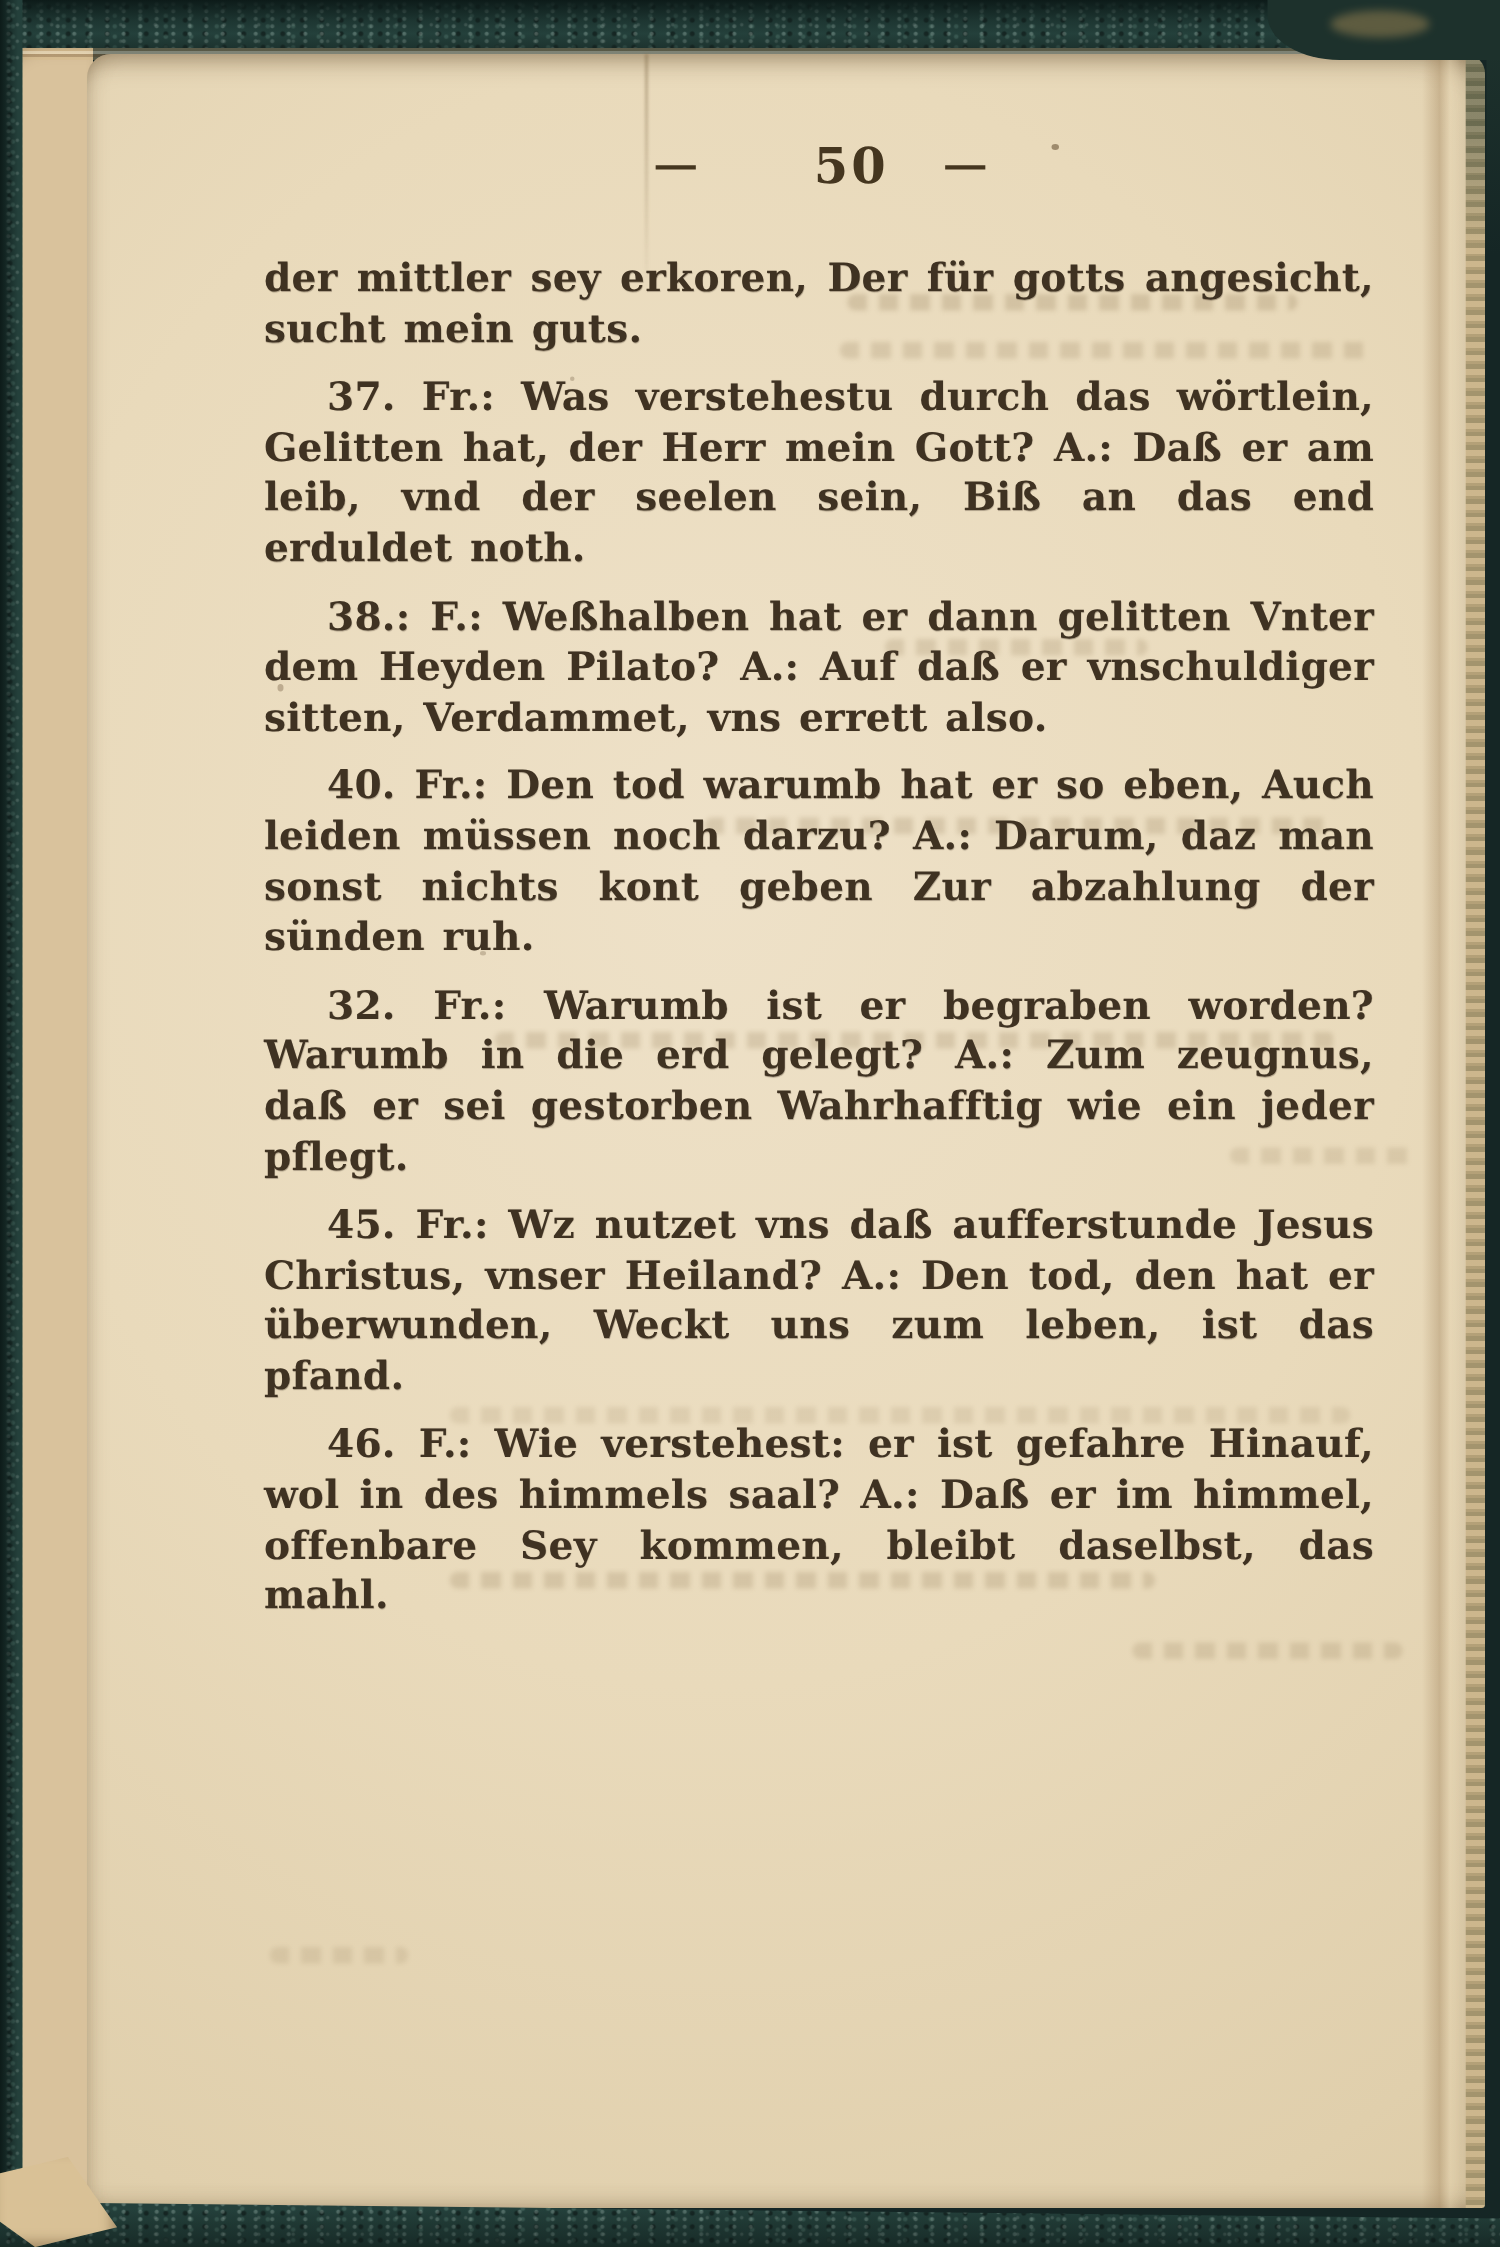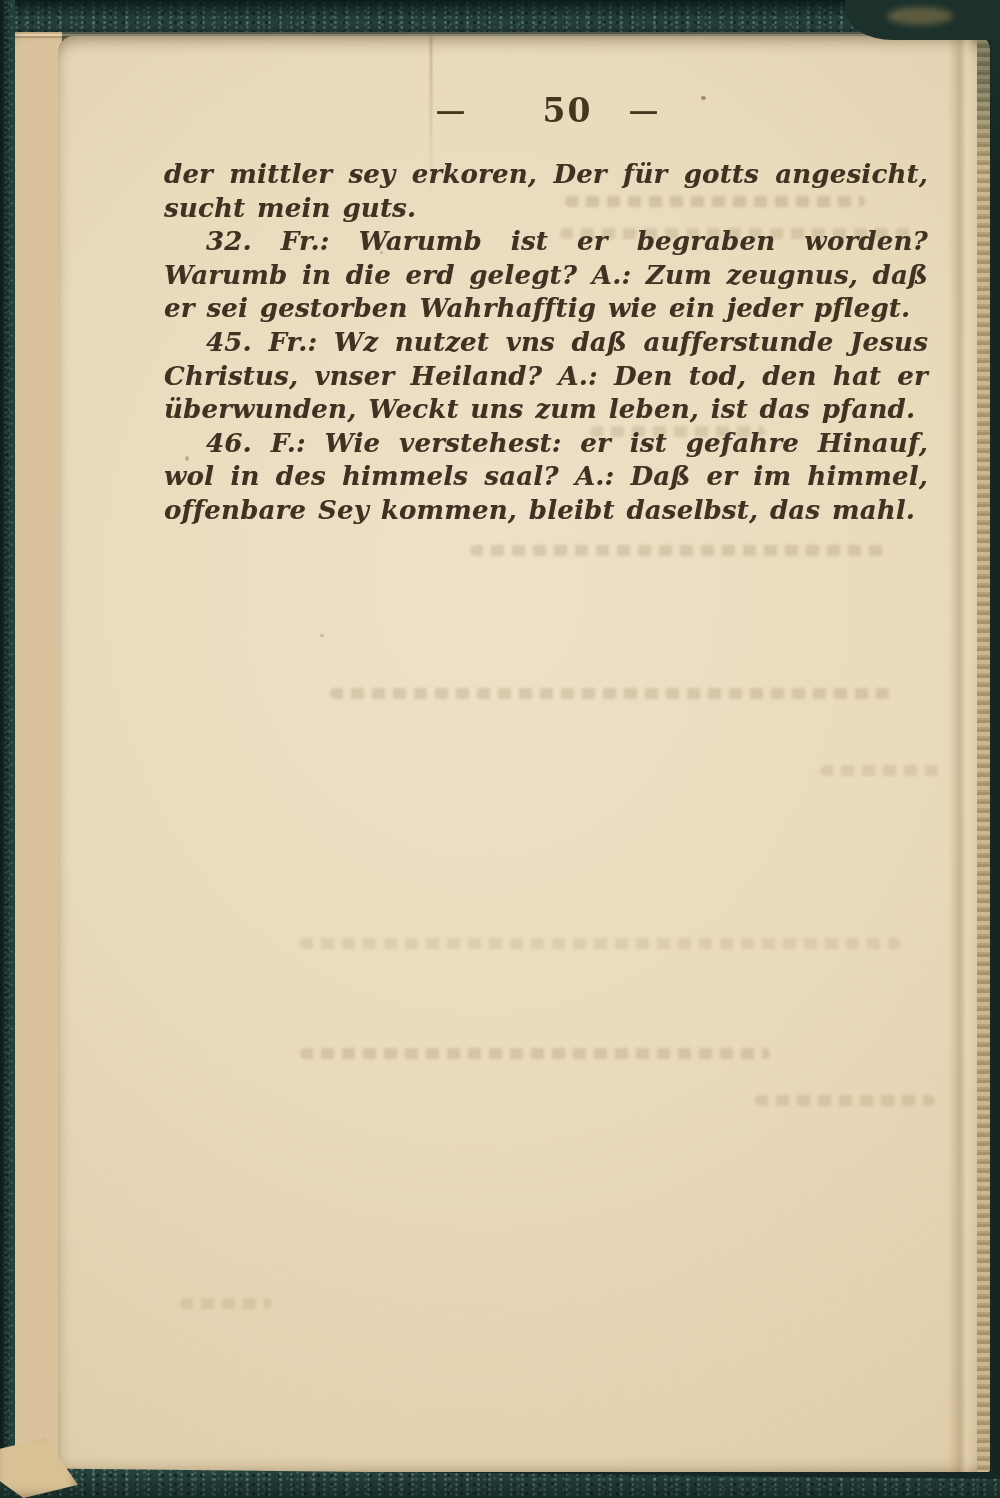--- a/index.html
+++ b/index.html
@@ -94,21 +94,21 @@
   .page-header .pagenum{font-size:33px;letter-spacing:2px;margin-left:43px;}
 
   
   .text-block{
     position:absolute;left:106px;top:122px;width:764px;
     font-size:26px;line-height:33.6px;font-weight:700;
     color:#3f3222;text-align:justify;
     letter-spacing:.2px;word-spacing:2.5px;
     text-shadow:.3px .4px .5px rgba(63,50,34,.35);
   }
-  .text-block p{margin:0;font-style:italic;}
+  .text-block p{margin:12px;}
   .text-block p.ind{text-indent:42px;}
 
   
   .ghost{position:absolute;height:11px;border-radius:5px;opacity:.5;filter:blur(1.8px);
     background:repeating-linear-gradient(90deg, rgba(150,128,92,.55) 0 13px, rgba(150,128,92,0) 13px 21px);}
   .dot{position:absolute;border-radius:50%;background:rgba(96,74,46,.55);}
 </style>
 </head>
 <body>
 
@@ -139,20 +139,23 @@
     <div class="dot" style="left:262px;top:598px;width:4px;height:3px;opacity:.5;"></div>
 
     <header class="page-header">
       <span class="dash">—</span>
       <span class="pagenum">50</span>
       <span class="dash">—</span>
     </header>
 
     <main class="text-block" id="paragraphs">
         <p class="">der mittler sey erkoren, Der für gotts angesicht, sucht mein guts.</p>
+        <p class="ind">37. Fr.: Was verstehestu durch das wörtlein, Gelitten hat, der Herr mein Gott? A.: Daß er am leib, vnd der seelen sein, Biß an das end erduldet noth.</p>
+        <p class="ind">38.: F.: Weßhalben hat er dann gelitten Vnter dem Heyden Pilato? A.: Auf daß er vnschuldiger sitten, Verdammet, vns errett also.</p>
+        <p class="ind">40. Fr.: Den tod warumb hat er so eben, Auch leiden müssen noch darzu? A.: Darum, daz man sonst nichts kont geben Zur abzahlung der sünden ruh.</p>
         <p class="ind">32. Fr.: Warumb ist er begraben worden? Warumb in die erd gelegt? A.: Zum zeugnus, daß er sei gestorben Wahrhafftig wie ein jeder pflegt.</p>
         <p class="ind">45. Fr.: Wz nutzet vns daß aufferstunde Jesus Christus, vnser Heiland? A.: Den tod, den hat er überwunden, Weckt uns zum leben, ist das pfand.</p>
         <p class="ind">46. F.: Wie verstehest: er ist gefahre Hinauf, wol in des himmels saal? A.: Daß er im himmel, offenbare Sey kommen, bleibt daselbst, das mahl.</p>
       </main>
   </div>
 
   <div class="cover-top cover-speckle"></div>
   <div class="cover-left cover-speckle"></div>
   <div class="cover-bottom cover-speckle"></div>
   <div class="cover-topright">

